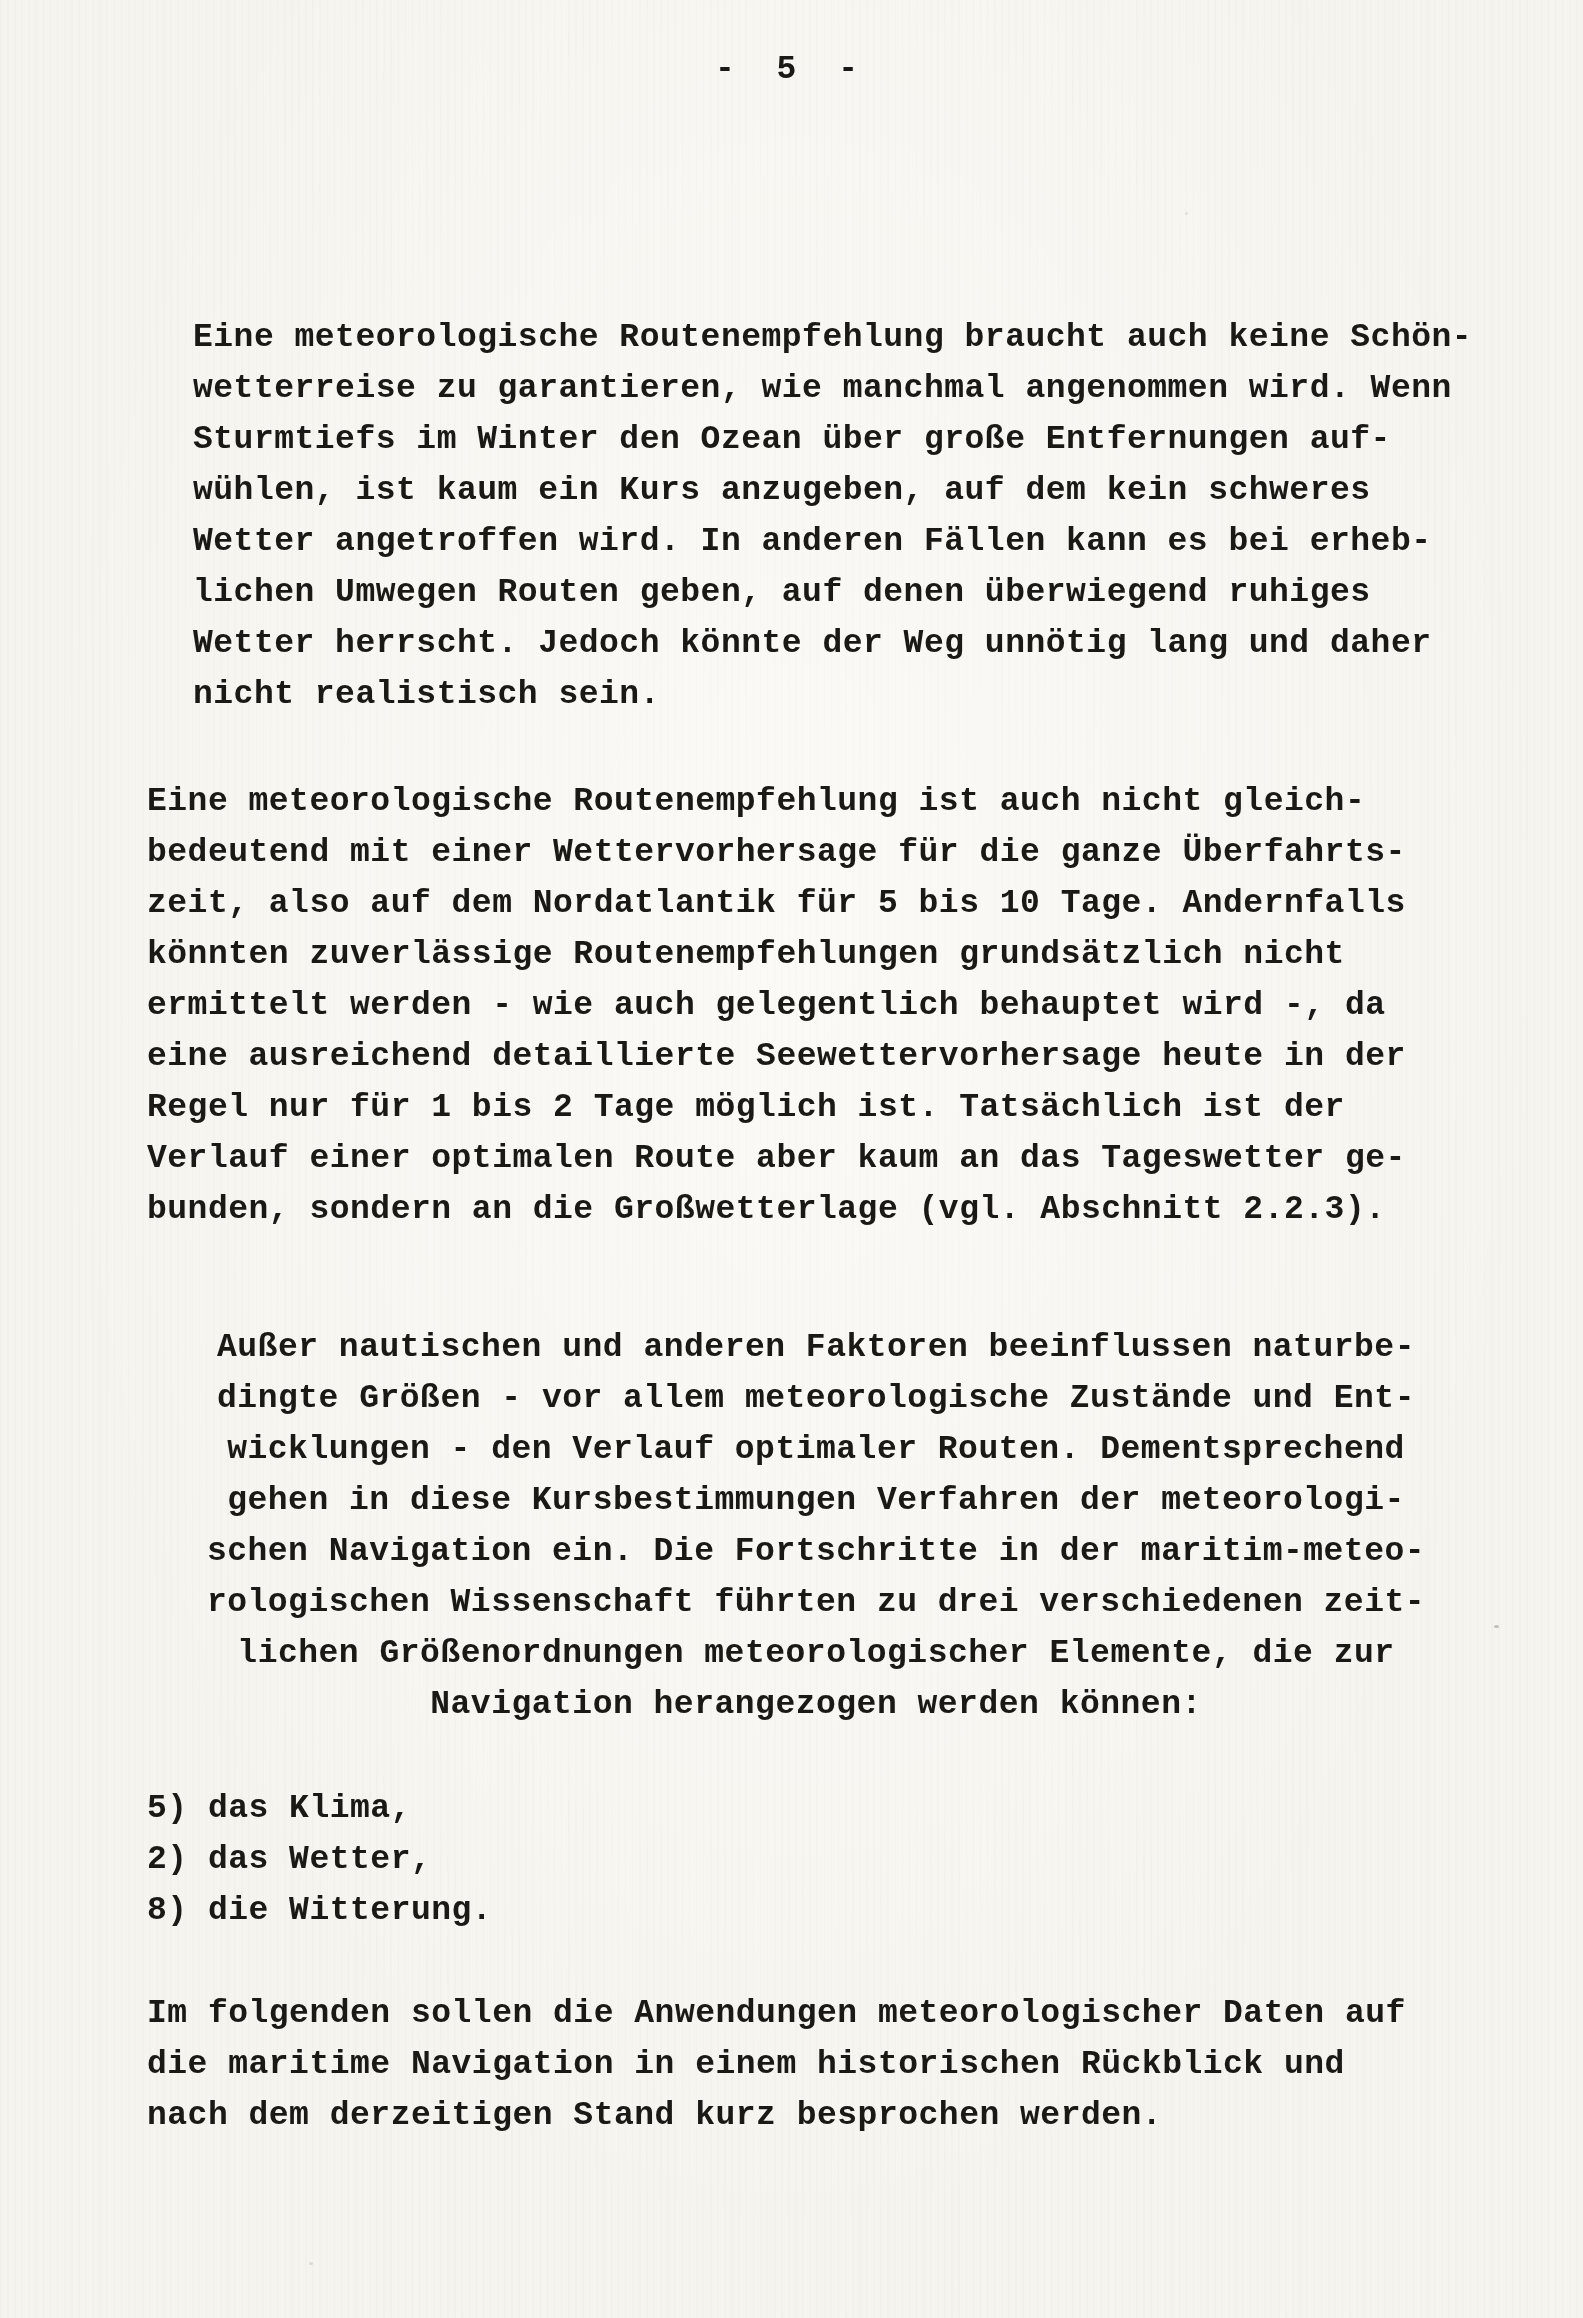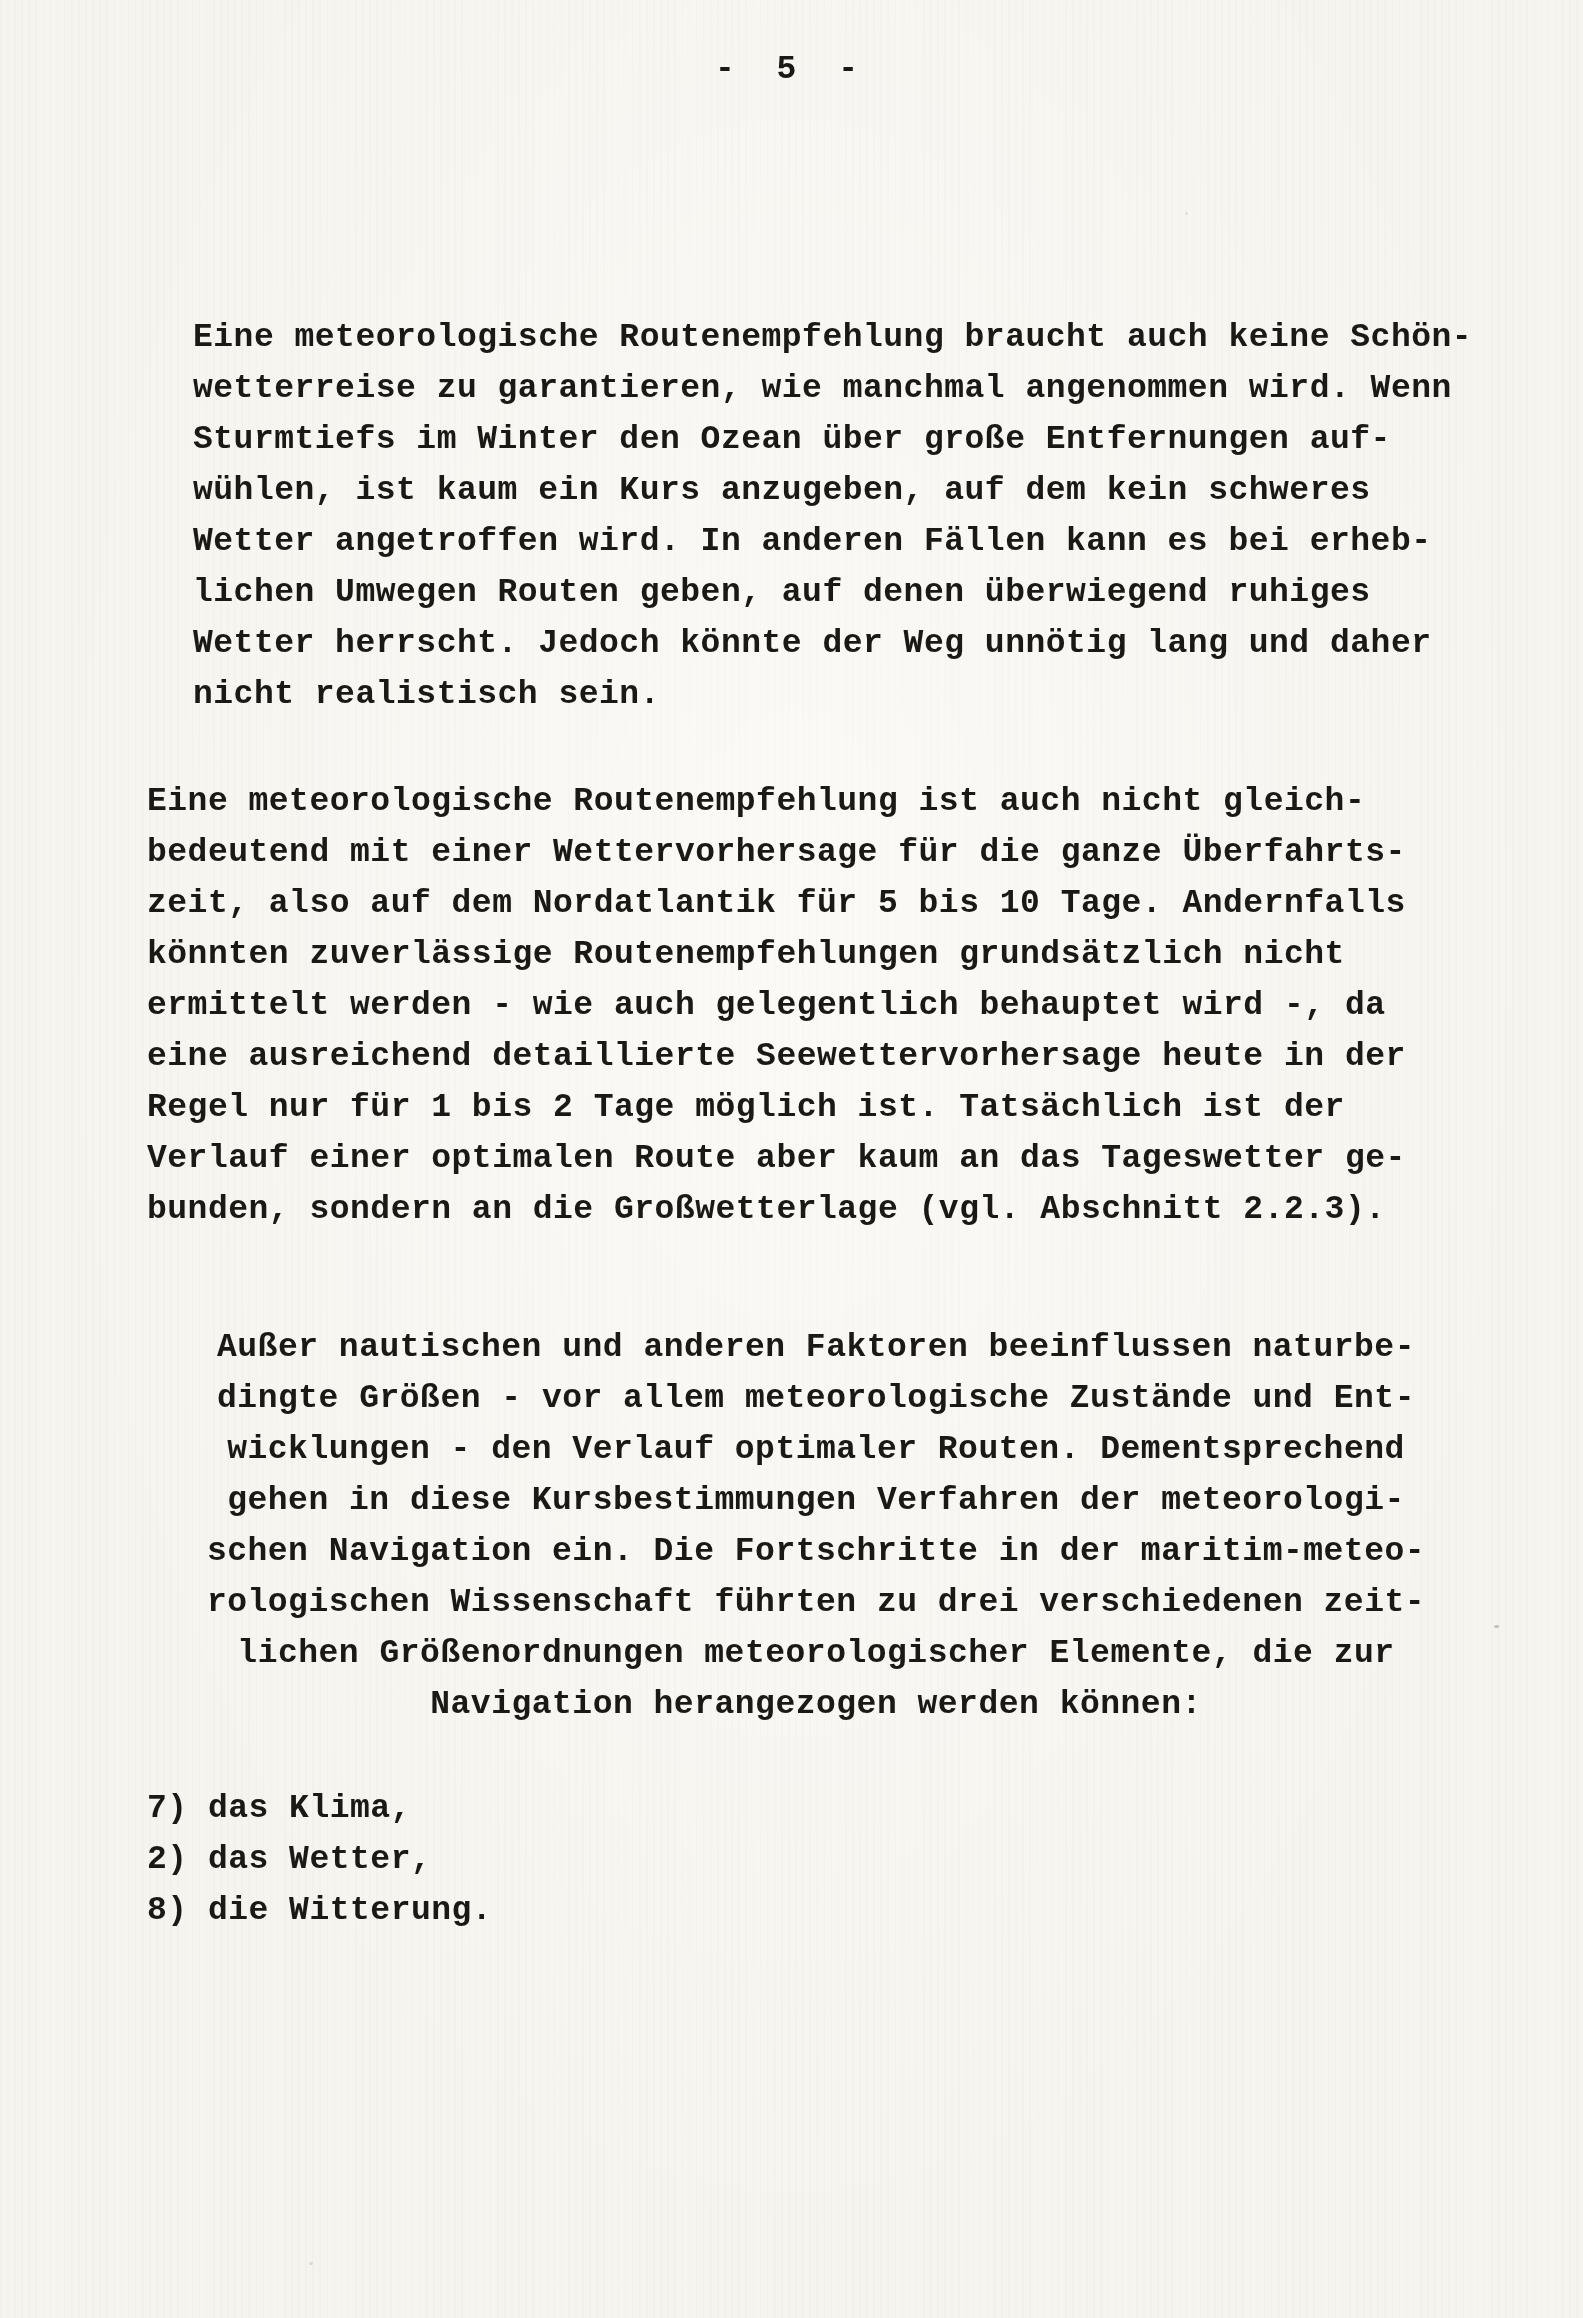--- a/index.html
+++ b/index.html
@@ -69,20 +69,21 @@
   <div class="page-number">- 5 -</div>
 
 
   <div class="block p2"><div class="line">Eine meteorologische Routenempfehlung braucht auch keine Schön-</div><div class="line">wetterreise zu garantieren, wie manchmal angenommen wird. Wenn</div><div class="line">Sturmtiefs im Winter den Ozean über große Entfernungen auf-</div><div class="line">wühlen, ist kaum ein Kurs anzugeben, auf dem kein schweres</div><div class="line">Wetter angetroffen wird. In anderen Fällen kann es bei erheb-</div><div class="line">lichen Umwegen Routen geben, auf denen überwiegend ruhiges</div><div class="line">Wetter herrscht. Jedoch könnte der Weg unnötig lang und daher</div><div class="line">nicht realistisch sein.</div></div>
 
   <div class="block p3"><div class="line">Eine meteorologische Routenempfehlung ist auch nicht gleich-</div><div class="line">bedeutend mit einer Wettervorhersage für die ganze Überfahrts-</div><div class="line">zeit, also auf dem Nordatlantik für 5 bis 10 Tage. Andernfalls</div><div class="line">könnten zuverlässige Routenempfehlungen grundsätzlich nicht</div><div class="line">ermittelt werden - wie auch gelegentlich behauptet wird -, da</div><div class="line">eine ausreichend detaillierte Seewettervorhersage heute in der</div><div class="line">Regel nur für 1 bis 2 Tage möglich ist. Tatsächlich ist der</div><div class="line">Verlauf einer optimalen Route aber kaum an das Tageswetter ge-</div><div class="line">bunden, sondern an die Großwetterlage (vgl. Abschnitt 2.2.3).</div></div>
 
 
   <div class="block p4"><div class="line">Außer nautischen und anderen Faktoren beeinflussen naturbe-</div><div class="line">dingte Größen - vor allem meteorologische Zustände und Ent-</div><div class="line">wicklungen - den Verlauf optimaler Routen. Dementsprechend</div><div class="line">gehen in diese Kursbestimmungen Verfahren der meteorologi-</div><div class="line">schen Navigation ein. Die Fortschritte in der maritim-meteo-</div><div class="line">rologischen Wissenschaft führten zu drei verschiedenen zeit-</div><div class="line">lichen Größenordnungen meteorologischer Elemente, die zur</div><div class="line">Navigation herangezogen werden können:</div></div>
 
-  <div class="block nlist"><div class="line">7) das Klima,</div><div class="line">2) das Wetter,</div><div class="line">8) die Witterung.</div></div>
+  <div class="block nlist"><div class="line">5) das Klima,</div><div class="line">2) das Wetter,</div><div class="line">8) die Witterung.</div></div>
 
+  <div class="block p5"><div class="line">Im folgenden sollen die Anwendungen meteorologischer Daten auf</div><div class="line">die maritime Navigation in einem historischen Rückblick und</div><div class="line">nach dem derzeitigen Stand kurz besprochen werden.</div></div>
 
   <div class="speckle sp1"></div>
   <div class="speckle sp2"></div>
   <div class="speckle sp3"></div>
 </div>
 
 
 </body></html>

